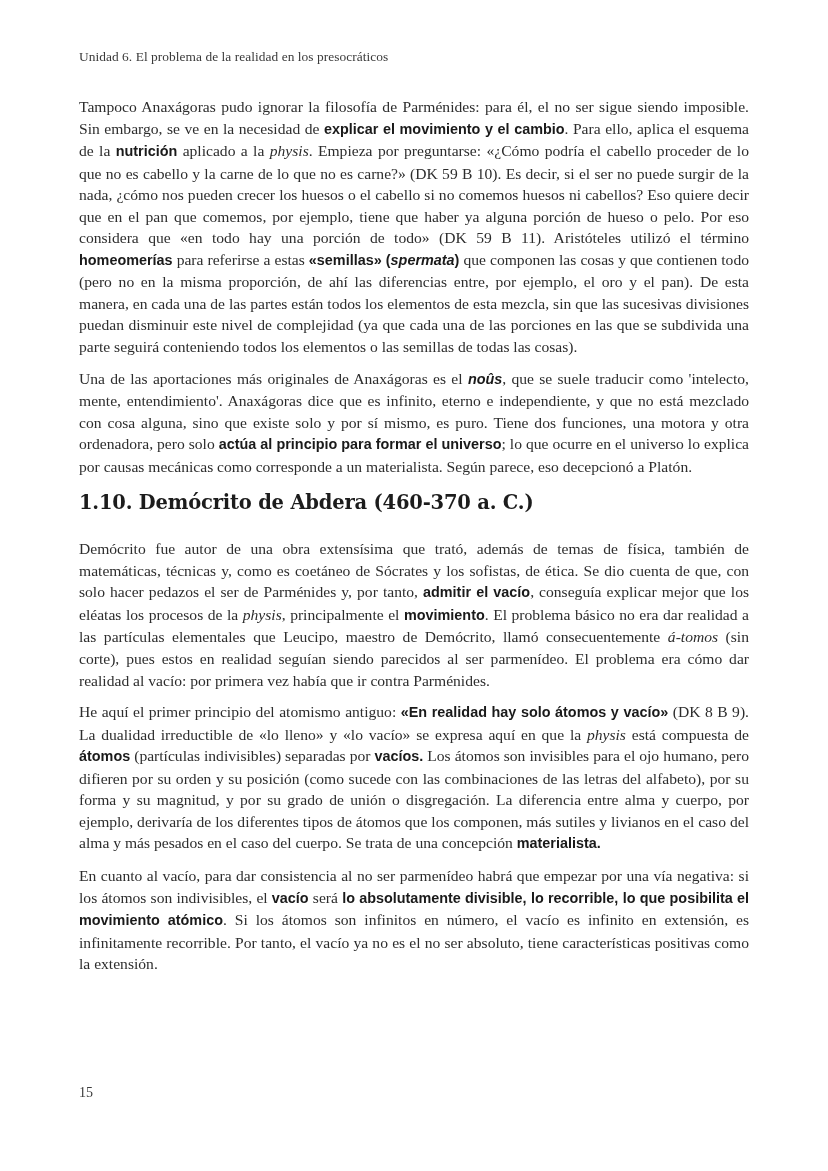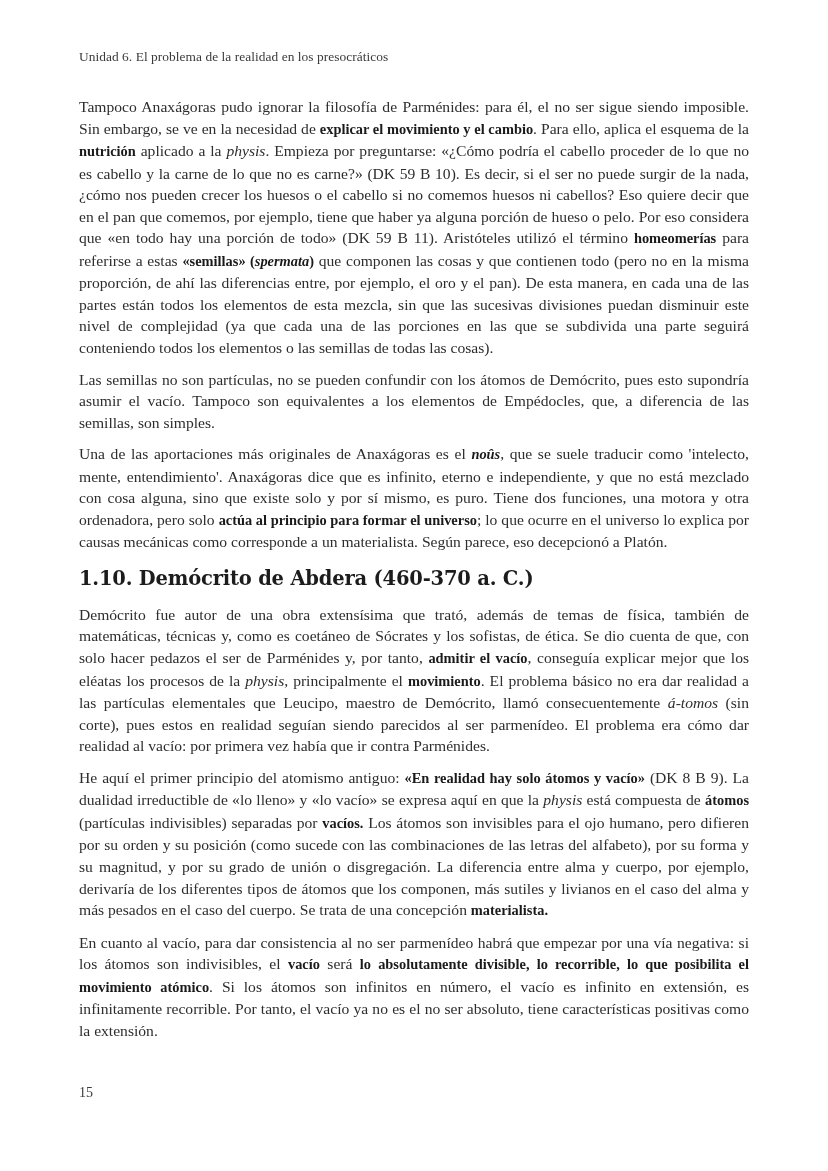--- a/index.html
+++ b/index.html
@@ -14,41 +14,40 @@
     }
     .content {
       position: absolute; left: 79px; top: 96px; width: 670px;
     }
     p.para {
       margin: 0 0 10px 0;
       font-size: 15.6px; line-height: 21.55px;
       text-align: justify; text-justify: inter-word;
       color: #2d2d2d;
     }
-    p.para b { font-weight: bold; color: #1a1a1a; font-family: Liberation Serif, serif; font-size: 14.4px; }
+    p.para b { font-weight: bold; color: #1a1a1a; font-family: Liberation Sans, sans-serif; font-size: 14.4px; }
     p.para i { font-style: italic; }
     h2.section-title {
-      margin: 14px 0 14px 0;
+      margin: 14px 0 24px 0;
       font-size: 19.5px; font-weight: bold; color: #1c1c1c;
       font-family: "DejaVu Serif", serif; letter-spacing: -0.2px;
     }
     .page-number {
       position: absolute; left: 79px; top: 1085px;
       font-size: 14px; color: #3a3a3a;
     }
   </style>
 </head>
 <body>
 
 <div class="running-header">Unidad 6. El problema de la realidad en los presocráticos</div>
 
 <div class="content">
   <div id="top-paras">
       <p class="para"><span>Tampoco Anaxágoras pudo ignorar la filosofía de Parménides: para él, el no ser sigue siendo imposible. Sin embargo, se ve en la necesidad de </span><b>explicar el movimiento y el cambio</b><span>. Para ello, aplica el esquema de la </span><b>nutrición</b><span> aplicado a la </span><i>physis</i><span>. Empieza por preguntarse: «¿Cómo podría el cabello proceder de lo que no es cabello y la carne de lo que no es carne?» (DK 59 B 10). Es decir, si el ser no puede surgir de la nada, ¿cómo nos pueden crecer los huesos o el cabello si no comemos huesos ni cabellos? Eso quiere decir que en el pan que comemos, por ejemplo, tiene que haber ya alguna porción de hueso o pelo. Por eso considera que «en todo hay una porción de todo» (DK 59 B 11). Aristóteles utilizó el término </span><b>homeomerías</b><span> para referirse a estas </span><b>«semillas» (</b><b style="font-style: italic;">spermata</b><b>)</b><span> que componen las cosas y que contienen todo (pero no en la misma proporción, de ahí las diferencias entre, por ejemplo, el oro y el pan). De esta manera, en cada una de las partes están todos los elementos de esta mezcla, sin que las sucesivas divisiones puedan disminuir este nivel de complejidad (ya que cada una de las porciones en las que se subdivida una parte seguirá conteniendo todos los elementos o las semillas de todas las cosas).</span></p>
-      <p class="para"><span>Las semillas no son partículas, no se pueden confundir con los átomos de Demócrito, pues esto supondría asumir el vacío. Tampoco son equivalentes a los elementos de Empédocles, que, a diferencia de las semillas, son simples.</span></p>
       <p class="para"><span>Una de las aportaciones más originales de Anaxágoras es el </span><b style="font-style: italic;">noûs</b><span>, que se suele traducir como 'intelecto, mente, entendimiento'. Anaxágoras dice que es infinito, eterno e independiente, y que no está mezclado con cosa alguna, sino que existe solo y por sí mismo, es puro. Tiene dos funciones, una motora y otra ordenadora, pero solo </span><b>actúa al principio para formar el universo</b><span>; lo que ocurre en el universo lo explica por causas mecánicas como corresponde a un materialista. Según parece, eso decepcionó a Platón.</span></p>
     </div>
   <h2 class="section-title">1.10. Demócrito de Abdera (460-370 a. C.)</h2>
   <div id="bottom-paras">
       <p class="para"><span>Demócrito fue autor de una obra extensísima que trató, además de temas de física, también de matemáticas, técnicas y, como es coetáneo de Sócrates y los sofistas, de ética. Se dio cuenta de que, con solo hacer pedazos el ser de Parménides y, por tanto, </span><b>admitir el vacío</b><span>, conseguía explicar mejor que los eléatas los procesos de la </span><i>physis</i><span>, principalmente el </span><b>movimiento</b><span>. El problema básico no era dar realidad a las partículas elementales que Leucipo, maestro de Demócrito, llamó consecuentemente </span><i>á-tomos</i><span> (sin corte), pues estos en realidad seguían siendo parecidos al ser parmenídeo. El problema era cómo dar realidad al vacío: por primera vez había que ir contra Parménides.</span></p>
       <p class="para"><span>He aquí el primer principio del atomismo antiguo: </span><b>«En realidad hay solo átomos y vacío»</b><span> (DK 8 B 9). La dualidad irreductible de «lo lleno» y «lo vacío» se expresa aquí en que la </span><i>physis</i><span> está compuesta de </span><b>átomos</b><span> (partículas indivisibles) separadas por </span><b>vacíos.</b><span> Los átomos son invisibles para el ojo humano, pero difieren por su orden y su posición (como sucede con las combinaciones de las letras del alfabeto), por su forma y su magnitud, y por su grado de unión o disgregación. La diferencia entre alma y cuerpo, por ejemplo, derivaría de los diferentes tipos de átomos que los componen, más sutiles y livianos en el caso del alma y más pesados en el caso del cuerpo. Se trata de una concepción </span><b>materialista.</b></p>
       <p class="para"><span>En cuanto al vacío, para dar consistencia al no ser parmenídeo habrá que empezar por una vía negativa: si los átomos son indivisibles, el </span><b>vacío</b><span> será </span><b>lo absolutamente divisible, lo recorrible, lo que posibilita el movimiento atómico</b><span>. Si los átomos son infinitos en número, el vacío es infinito en extensión, es infinitamente recorrible. Por tanto, el vacío ya no es el no ser absoluto, tiene características positivas como la extensión.</span></p>
     </div>
 </div>
 

